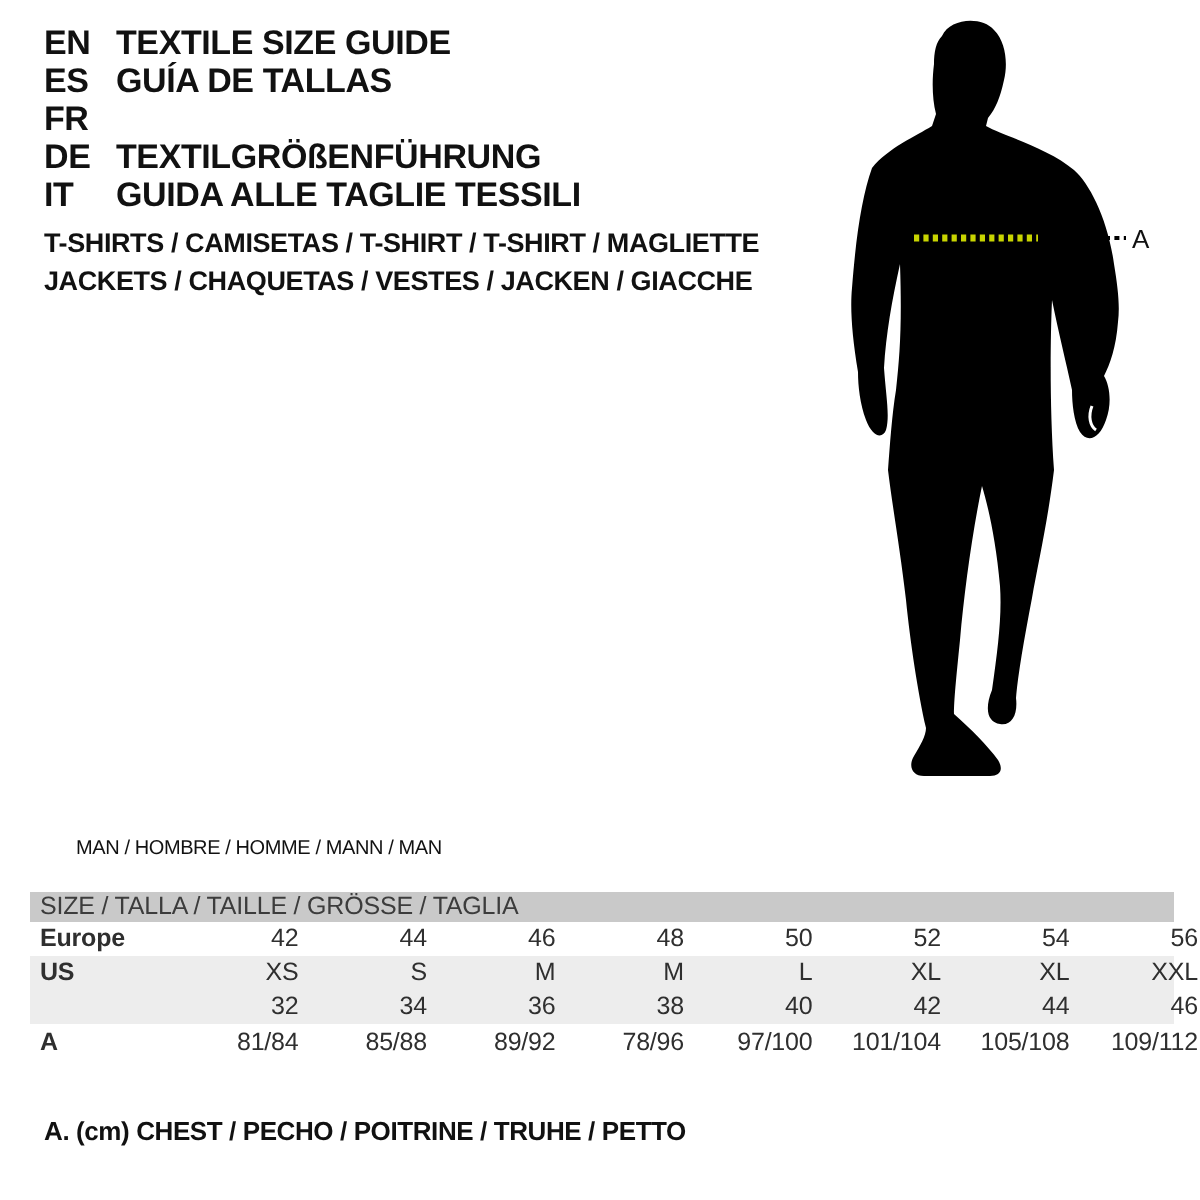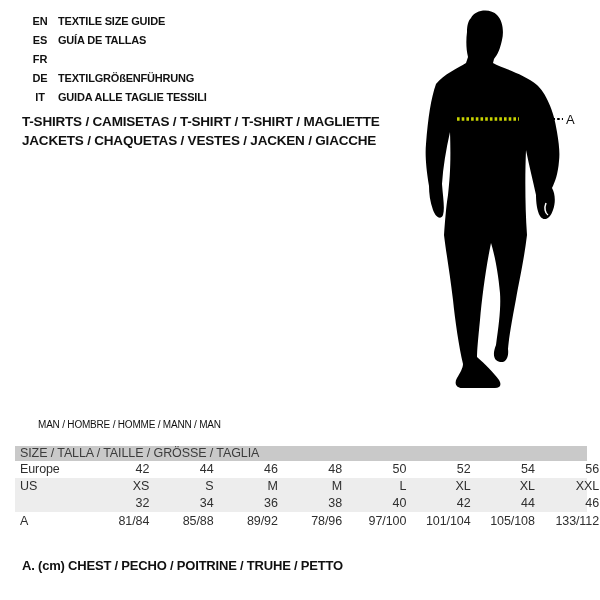--- a/index.html
+++ b/index.html
@@ -2,41 +2,41 @@
 <html style="--accent: #c8d400; --th-bg: #c9c9c9; --stripe: #ededed;"><head>
 <meta charset="utf-8">
 <style>
   html,body{margin:0;padding:0;background:#fff;}
   .screen{
     position:relative;width:600px;height:600px;background:#ffffff;overflow:hidden;
     font-family:"Liberation Sans","DejaVu Sans",sans-serif;color:#111;
   }
   
   .lang-list{position:absolute;left:22px;top:12px;}
-  .lang-row{display:flex;line-height:19px;font-size:11px;font-weight:bold;letter-spacing:-0.2px;text-align:center;}
+  .lang-row{display:flex;line-height:19px;font-size:17px;font-weight:bold;letter-spacing:-0.2px;}
   .lang-code{width:36px;flex:0 0 36px;}
   .lang-title{white-space:nowrap;}
   
   .categories{position:absolute;left:22px;top:112px;}
   .category-line{line-height:19px;font-size:13.5px;font-weight:bold;letter-spacing:-0.2px;white-space:nowrap;}
   
   .figure{position:absolute;left:405px;top:2px;width:175px;height:400px;}
   .figure svg{display:block;}
   .chest-line{stroke:var(--accent,#c8d400);stroke-width:3.5;stroke-dasharray:2.6 2.1;}
   .leader-line{stroke:#000;stroke-width:2;stroke-dasharray:2.5 2.2;}
   .a-label{font-family:"Liberation Sans","DejaVu Sans",sans-serif;font-size:13px;fill:#111;}
   
   .section-title{position:absolute;left:22px;top:419px;font-size:10px;font-weight:normal;letter-spacing:-0.2px;white-space:nowrap;padding-left:16px;}
   
   .size-table{position:absolute;left:15px;top:446px;width:572px;font-size:12.5px;color:#2f2f2f;letter-spacing:-0.1px;}
   .thead{height:15px;line-height:15px;background:var(--th-bg,#c9c9c9);padding-left:5px;color:#3c3c3c;white-space:nowrap;}
   .trow{position:relative;height:17px;line-height:17px;}
   .trow.last{height:18px;line-height:18px;}
   .trow.stripe{background:var(--stripe,#ededed);}
-  .row-label{position:absolute;left:5px;top:0;}
+  .row-label{position:absolute;left:5px;top:0;font-weight:bold;}
   .cells{position:absolute;left:70px;top:0;bottom:0;width:514px;display:flex;}
   .cell{flex:1;text-align:right;white-space:nowrap;}
   
   .footnote{position:absolute;left:22px;top:546px;font-size:13px;font-weight:bold;letter-spacing:-0.2px;white-space:nowrap;margin-top:12px;}
 </style>
 </head>
 <body>
 
 <div class="screen">
 
@@ -169,20 +169,20 @@
     <div class="trow last">
       <span class="row-label">A</span>
       <span class="cells">
         <span class="cell">81/84</span>
         <span class="cell">85/88</span>
         <span class="cell">89/92</span>
         <span class="cell">78/96</span>
         <span class="cell">97/100</span>
         <span class="cell">101/104</span>
         <span class="cell">105/108</span>
-        <span class="cell">133/112</span>
+        <span class="cell">109/112</span>
       </span>
     </div>
   </div>
 
   <div class="footnote">A. (cm) CHEST / PECHO / POITRINE / TRUHE / PETTO</div>
 
 </div>
 
 </body></html>

